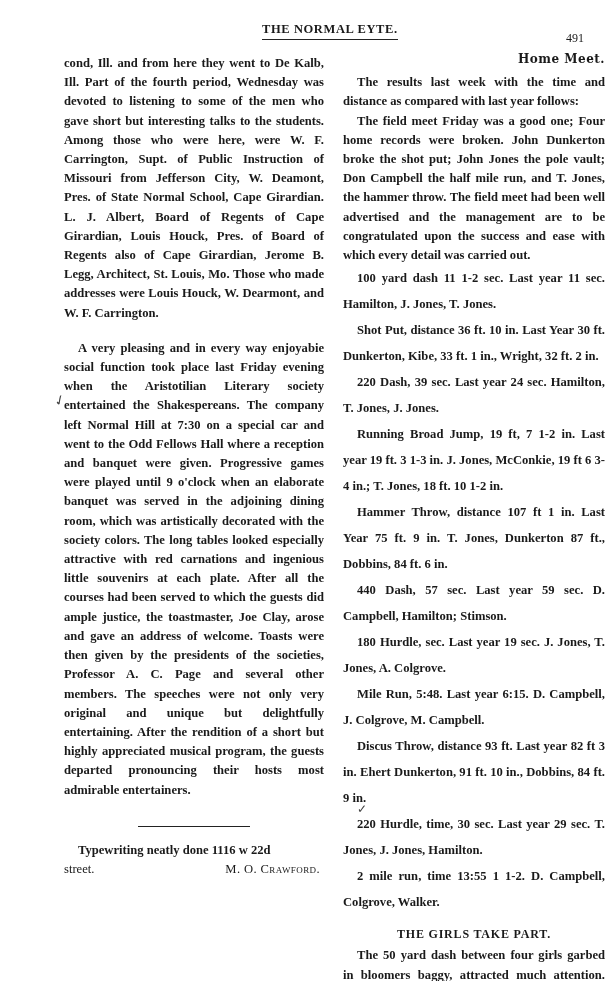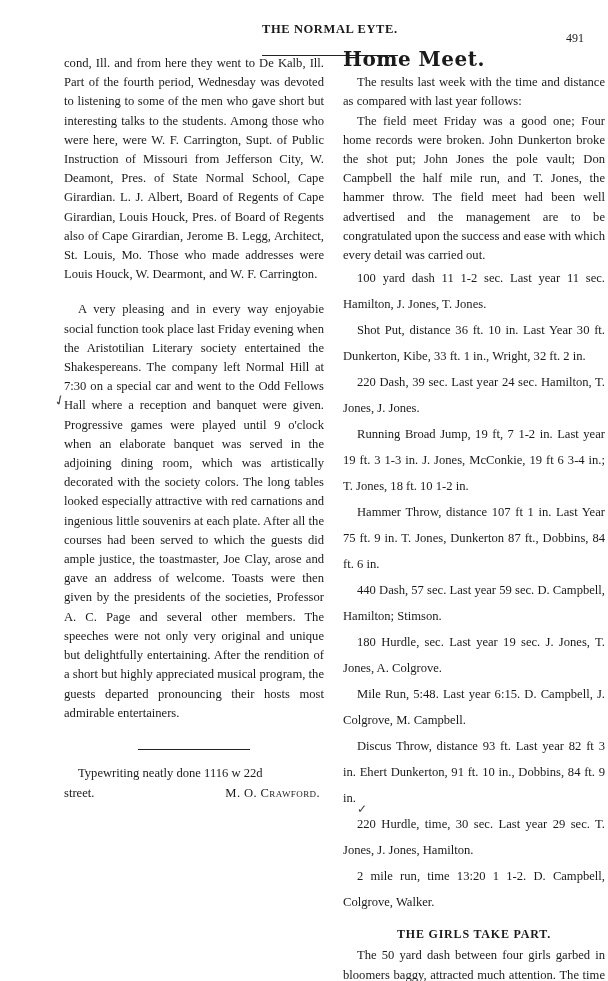--- a/index.html
+++ b/index.html
@@ -1,28 +1,28 @@
 <!DOCTYPE html>
 <html><head>
   <meta charset="utf-8">
   <style>
     html, body { margin: 0; padding: 0; background: #ffffff; }
     body { width: 608px; height: 981px; position: relative; overflow: hidden;
            font-family: "Liberation Serif", "DejaVu Serif", serif; color: #1a1a1a; }
     .page { position: absolute; left: 0; top: 0; width: 608px; height: 981px; }
     .running-head { position: absolute; top: 22px; left: 262px; font-size: 12.5px; font-weight: bold;
-                    letter-spacing: 0.6px; border-bottom: 1.5px solid #222; padding-bottom: 18px; }
+                    letter-spacing: 0.6px; border-bottom: 1.5px solid #222; padding-bottom: 2px; }
     .page-number { position: absolute; top: 31px; left: 566px; font-size: 12px; }
     .col { position: absolute; font-size: 12.6px; line-height: 19.2px; }
     .col-left { left: 64px; top: 54px; width: 260px; text-align: justify; }
     .col-right { left: 343px; top: 50px; width: 262px; text-align: justify; }
-    .col p { margin: 0; }
+    .col p { margin: 0; font-weight: bold; }
     .indent { text-indent: 14px; }
     .para-gap { margin-top: 16px !important; }
-    .blackletter { text-align: left; font-size: 20px; font-weight: bold; letter-spacing: 0.5px;
+    .blackletter { text-align: right; font-size: 12px; font-weight: bold; letter-spacing: 0.5px;
                    font-family: "DejaVu Serif", serif; margin-bottom: 4px !important; }
     .rule { width: 112px; height: 1.5px; background: #222; margin: 26px auto 14px auto; }
     .results p { line-height: 26px; }
     .subhead { text-align: center; font-size: 12px; letter-spacing: 0.8px; font-weight: bold;
                margin-top: 10px !important; margin-bottom: 2px !important; }
     .smallcaps { font-variant: small-caps; letter-spacing: 0.4px; }
     .sig-line { display: flex; justify-content: space-between; }
     .mark { position: absolute; font-size: 14px; color: #444; }
     .mark-1 { left: 54px; top: 392px; transform: rotate(-25deg); }
     .mark-2 { left: 357px; top: 802px; font-size: 12px; }
@@ -56,18 +56,18 @@
       <p class="indent">100 yard dash 11 1-2 sec. Last year 11 sec. Hamilton, J. Jones, T. Jones.</p>
       <p class="indent">Shot Put, distance 36 ft. 10 in. Last Year 30 ft. Dunkerton, Kibe, 33 ft. 1 in., Wright, 32 ft. 2 in.</p>
       <p class="indent">220 Dash, 39 sec. Last year 24 sec. Hamilton, T. Jones, J. Jones.</p>
       <p class="indent">Running Broad Jump, 19 ft, 7 1-2 in. Last year 19 ft. 3 1-3 in. J. Jones, McConkie, 19 ft 6 3-4 in.; T. Jones, 18 ft. 10 1-2 in.</p>
       <p class="indent">Hammer Throw, distance 107 ft 1 in. Last Year 75 ft. 9 in. T. Jones, Dunkerton 87 ft., Dobbins, 84 ft. 6 in.</p>
       <p class="indent">440 Dash, 57 sec. Last year 59 sec. D. Campbell, Hamilton; Stimson.</p>
       <p class="indent">180 Hurdle, sec. Last year 19 sec. J. Jones, T. Jones, A. Colgrove.</p>
       <p class="indent">Mile Run, 5:48. Last year 6:15. D. Campbell, J. Colgrove, M. Campbell.</p>
       <p class="indent">Discus Throw, distance 93 ft. Last year 82 ft 3 in. Ehert Dunkerton, 91 ft. 10 in., Dobbins, 84 ft. 9 in.</p>
       <p class="indent">220 Hurdle, time, 30 sec. Last year 29 sec. T. Jones, J. Jones, Hamilton.</p>
-      <p class="indent">2 mile run, time 13:20 1 1-2. D. Campbell, Colgrove, Walker.</p>
+      <p class="indent">2 mile run, time 13:55 1 1-2. D. Campbell, Colgrove, Walker.</p>
     </div>
     <p class="subhead">THE GIRLS TAKE PART.</p>
     <p class="indent">The 50 yard dash between four girls garbed in bloomers baggy, attracted much attention. The time was 8 seconds. The winner was Etta Merner, Miss Vonderachook second, Miss Trumbaur, third and Miss Frank fourth.</p>
   </div>
 </div>
 
 </body></html>

